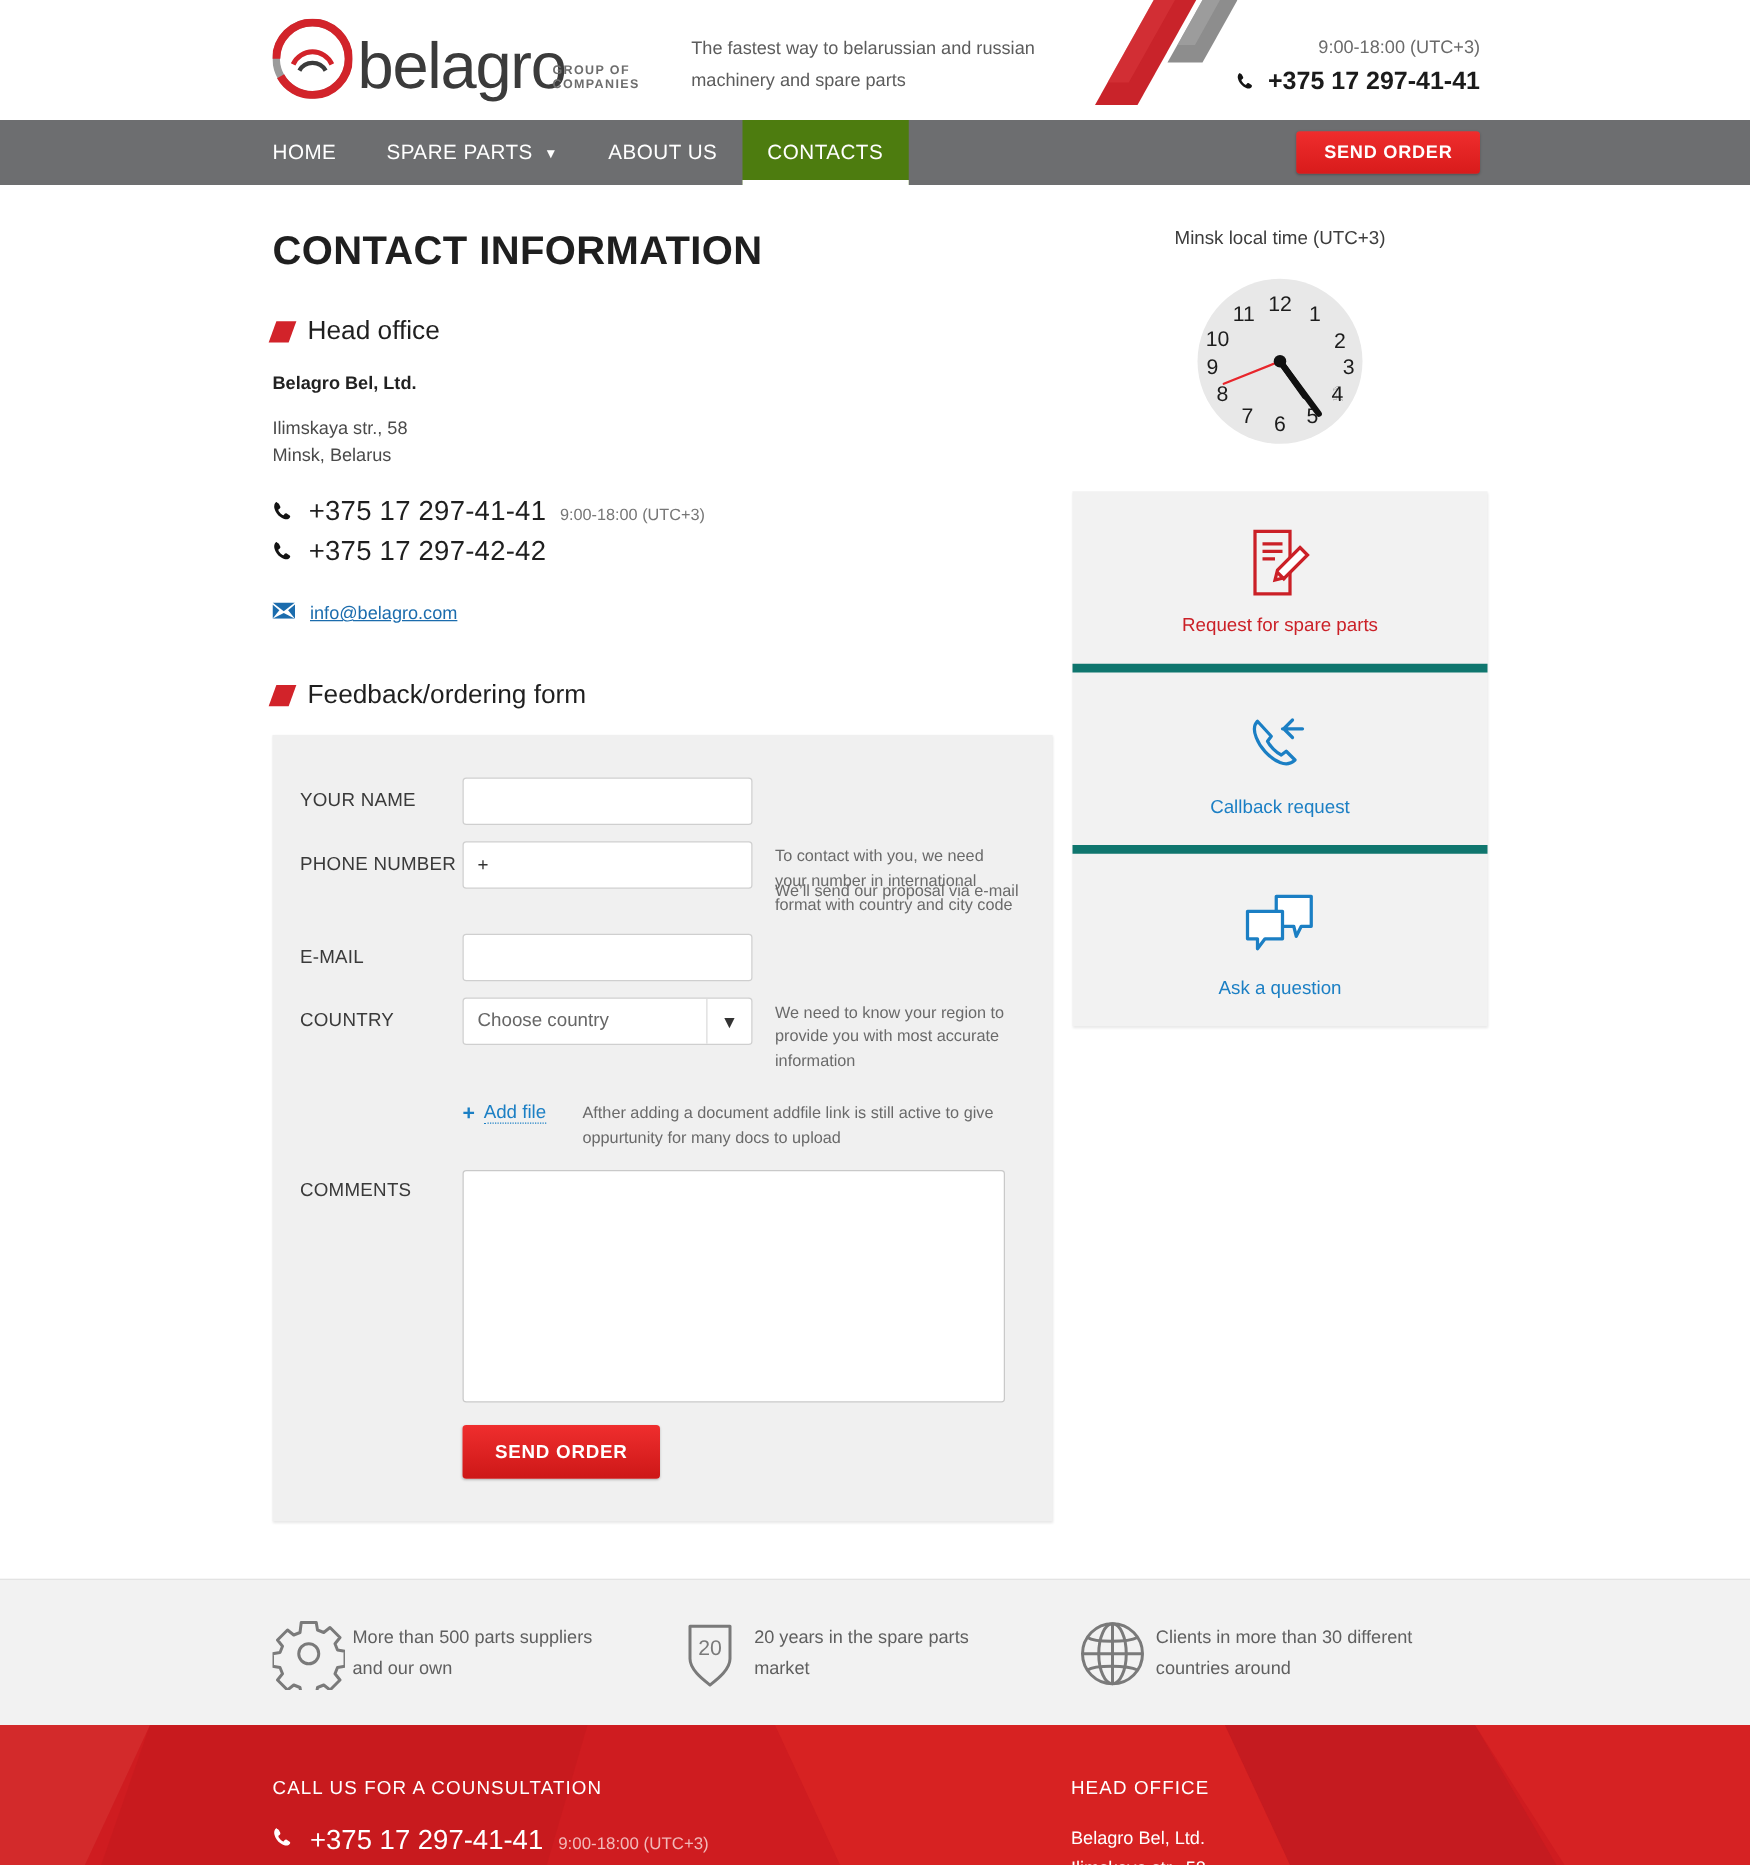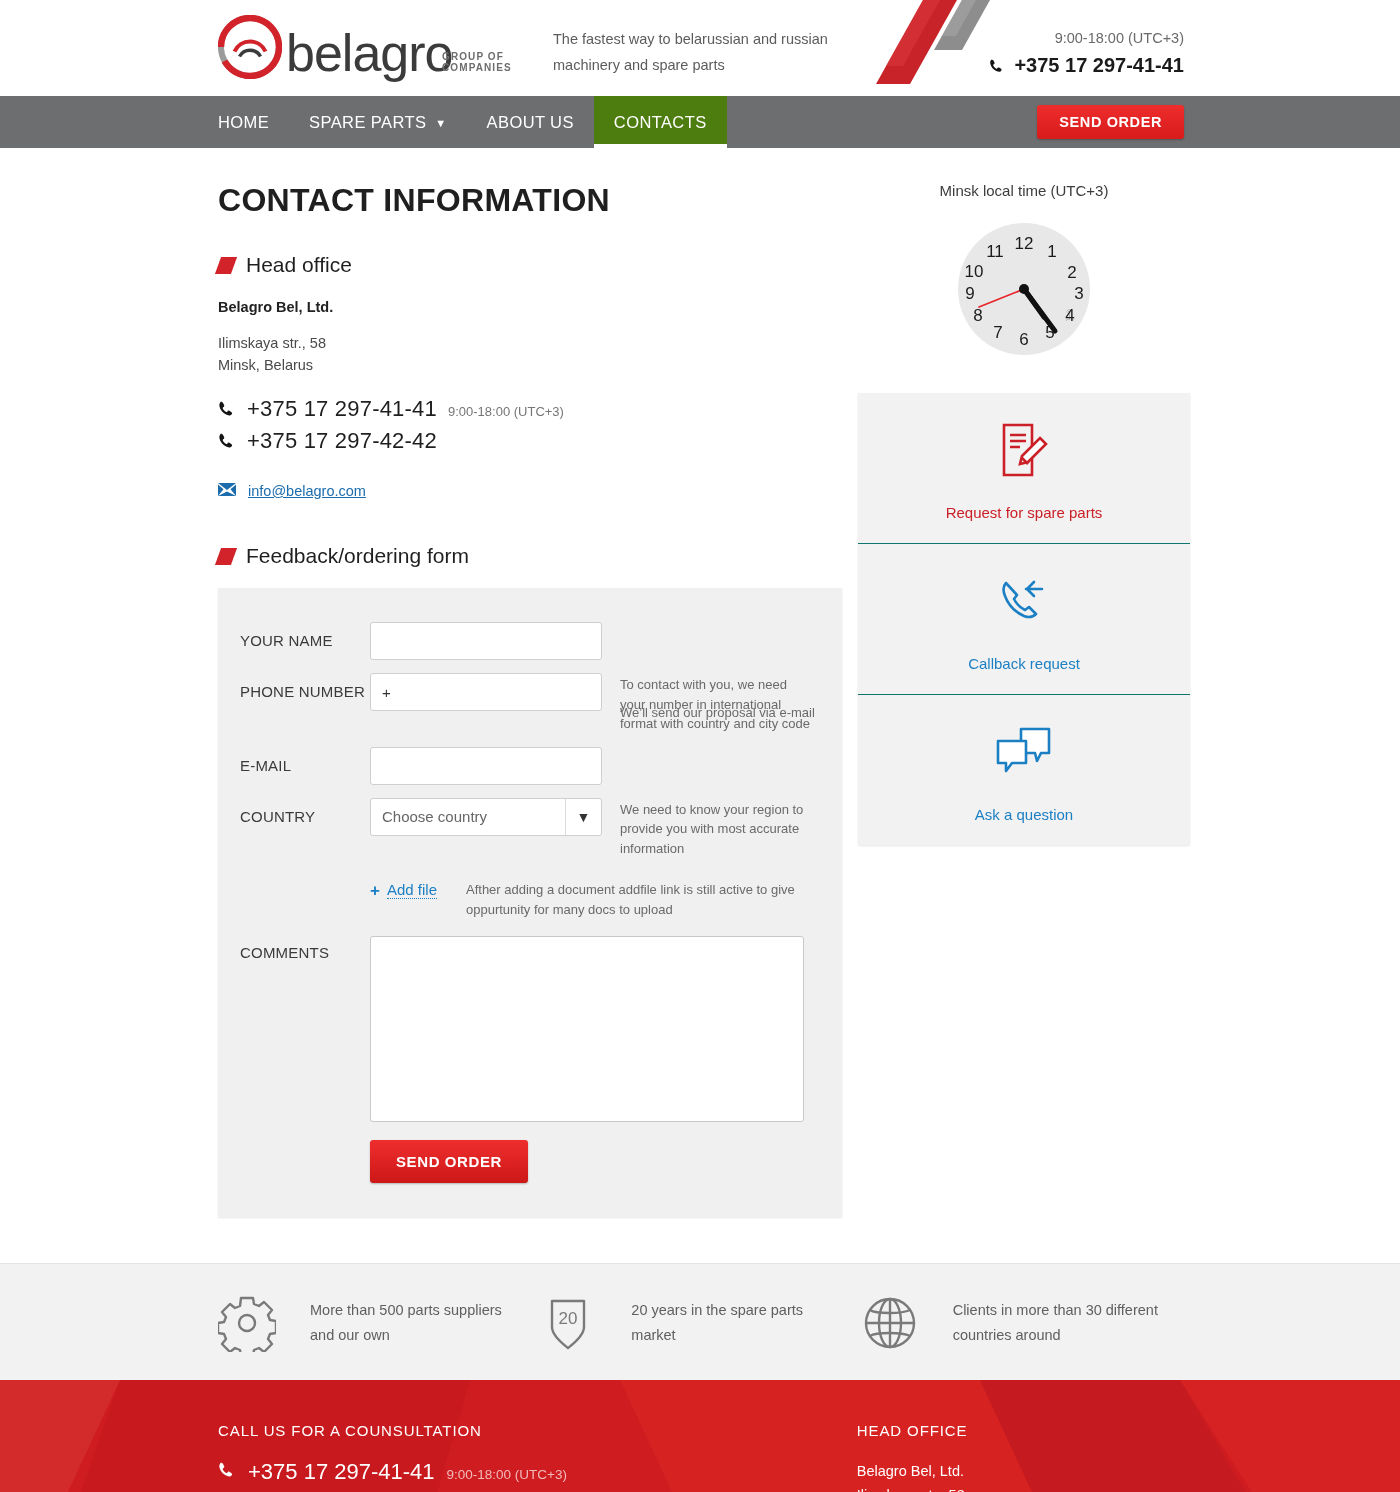--- a/index.html
+++ b/index.html
@@ -110,30 +110,30 @@
   .btn-send { background:linear-gradient(#ef2e2e,#cd1717); color:#fff; border:0;
               font-size:15px; font-weight:700; letter-spacing:.6px; padding:13px 26px;
               border-radius:3px; cursor:pointer; box-shadow:0 1px 2px rgba(0,0,0,.25);
               font-family:"Liberation Sans", sans-serif; }
 
   
   .clock-title { text-align:center; font-size:15px; color:#3c3c3c; margin-bottom:22px; }
   .clock-wrap { display:flex; justify-content:center; }
   .cards { margin-top:36px; background:#f2f2f2; box-shadow:0 1px 2px rgba(0,0,0,.10); }
   .card { padding:28px 10px 22px; text-align:center; cursor:pointer; }
-  .card + .card { border-top:1px solid #0f766e; }
+  .card + .card { border-top:7px solid #0f766e; }
   .card-ico { height:58px; display:flex; align-items:center; justify-content:center; }
-  .card-label { margin-top:25px; font-size:15px; }
+  .card-label { margin-top:13px; font-size:15px; }
   .card.red .card-label { color:#cb2027; }
   .card.blue .card-label { color:#1b7fc4; }
 
   
   .features { background:#f2f2f2; border-top:1px solid #e3e3e3; }
   .features .wrap { display:flex; padding:30px 8px 28px; }
-  .feat { display:flex; align-items:center; gap:34px; width:347px; }
+  .feat { display:flex; align-items:center; gap:6px; width:347px; }
   .feat-ico { width:58px; height:58px; flex:0 0 58px; }
   .feat-text { font-size:14.5px; color:#5f5f5f; line-height:25px; width:215px; }
 
   
   .redfoot { position:relative; background:#cf1c20; overflow:hidden; height:172px; }
   .redfoot .wrap { position:relative; z-index:2; padding:42px 8px 0; display:flex; }
   .rf-left { width:640px; }
   .rf-title { font-size:15px; letter-spacing:.9px; color:#fff; margin-bottom:20px; }
   .rf-phone-row { display:flex; align-items:baseline; gap:12px; }
   .rf-phone { font-size:22px; color:#fff; }

